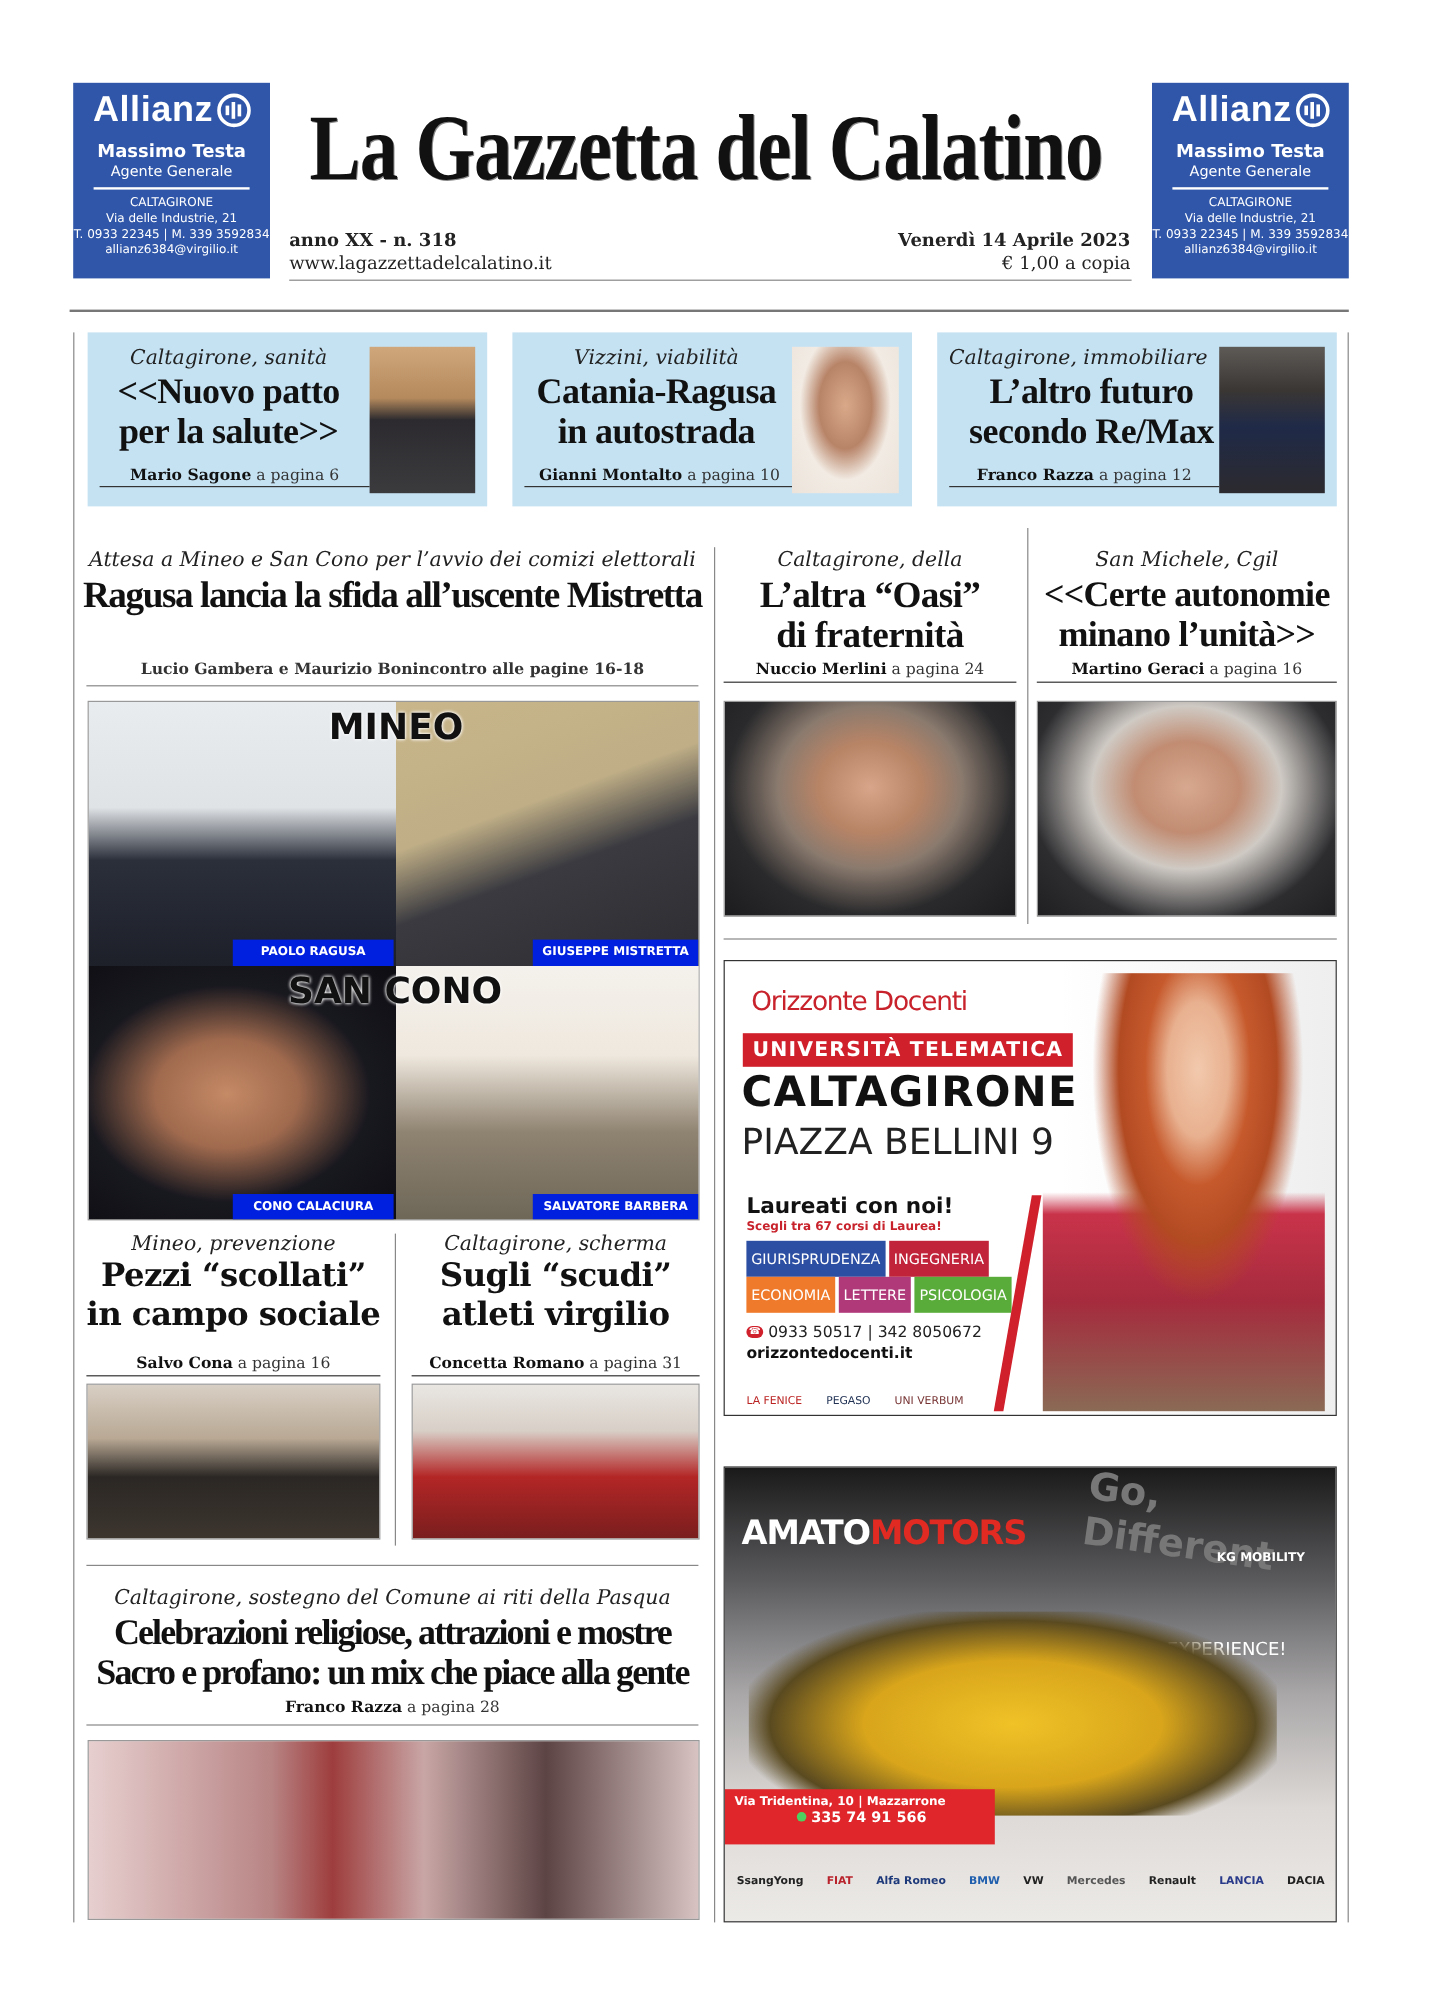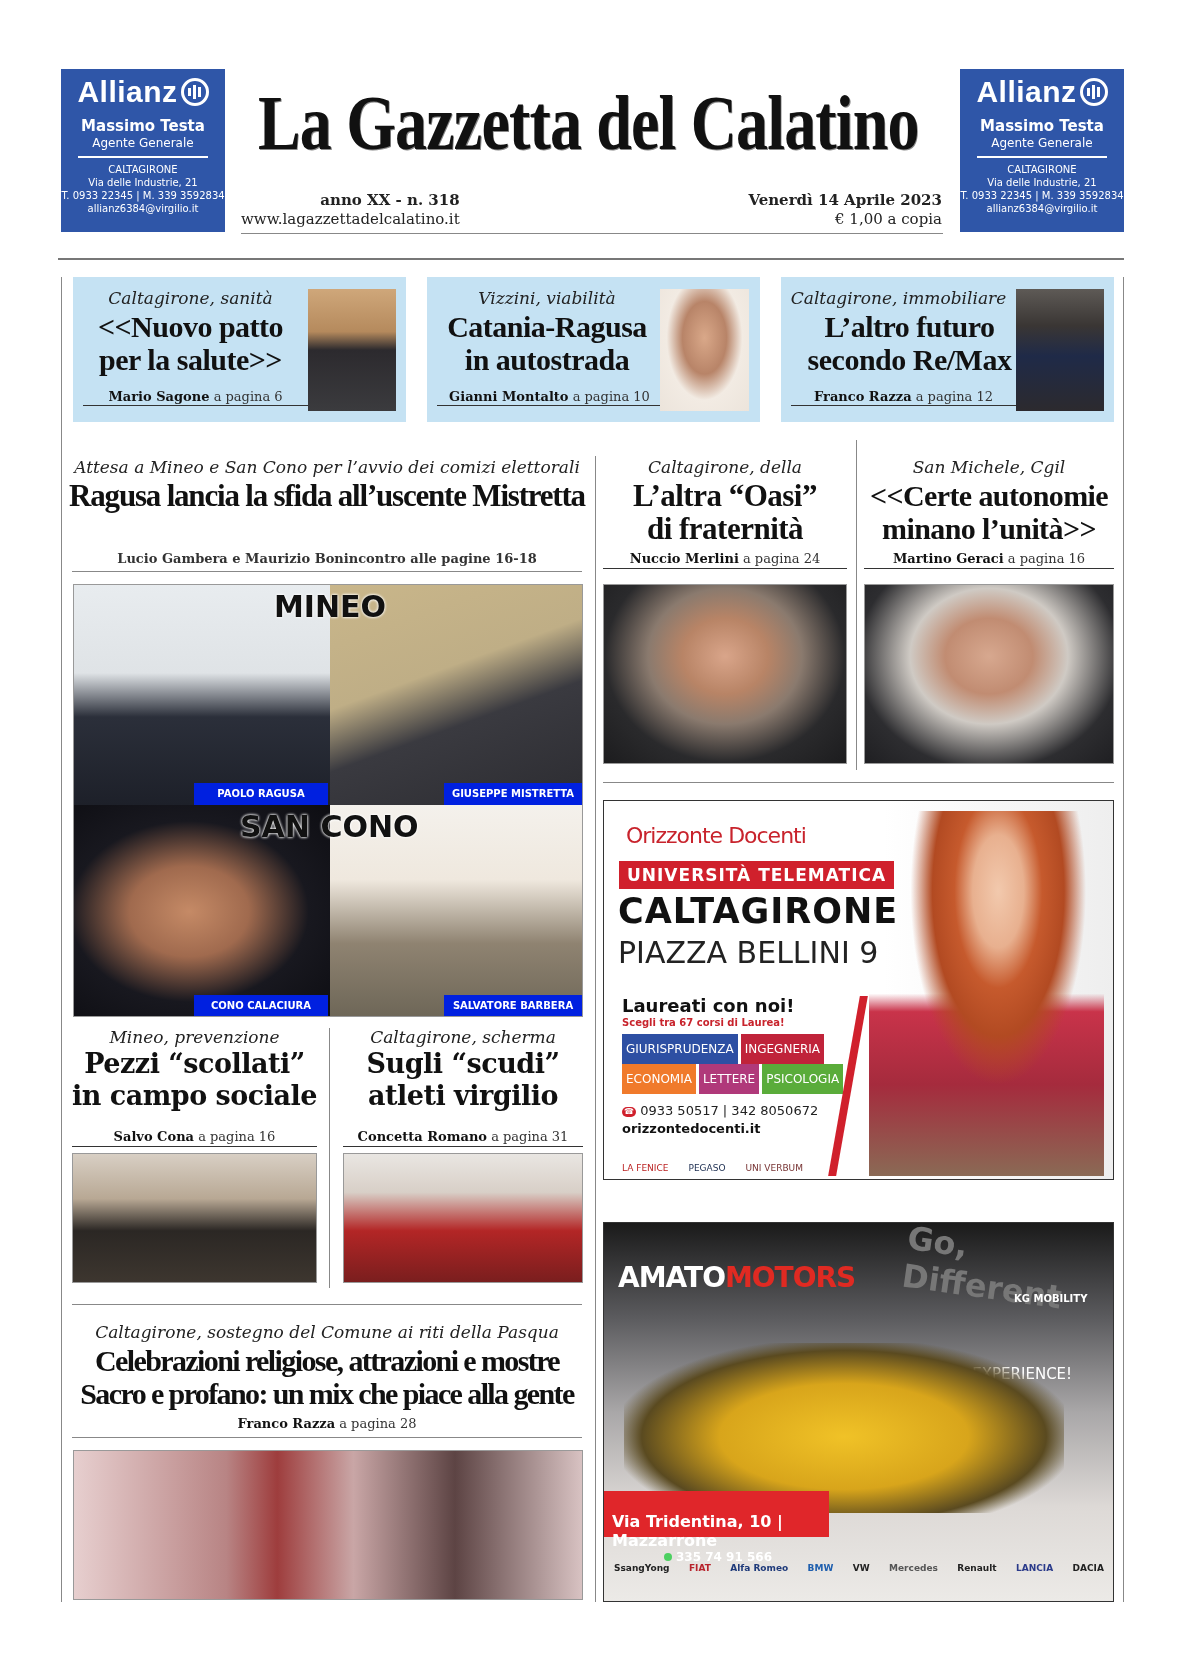--- a/index.html
+++ b/index.html
@@ -16,21 +16,21 @@
   .allianz .agent { font-weight:bold; font-size:15px; margin-top:8px; }
   .allianz .role { font-size:12px; margin-top:1px; }
   .allianz hr { border:none; border-top:2px solid #fff; width:130px; margin:6px auto 5px; }
   .allianz .info { font-size:10px; line-height:13px; }
 
   
   .masthead { font-family:"Liberation Serif", serif; font-weight:bold; font-size:78px; letter-spacing:-1px; transform:scaleX(0.82); transform-origin:left top; color:#111; text-shadow:1px 1px 0 #888; }
 
   .meta-left, .meta-right { font-family:"DejaVu Serif", serif; font-size:15px; line-height:19px; color:#222; }
   .meta-right { text-align:right; }
-  .meta-bold { font-weight:bold;text-align:right; }
+  .meta-bold { font-weight:bold; }
 
   .rule { background:#888; }
 
   
   .teaser { background:#c5e2f3; }
   .kicker { font-style:italic; font-family:"DejaVu Serif", serif; color:#222; }
   .headline { font-family:"Liberation Serif", serif; font-weight:bold; color:#111; letter-spacing:-0.5px; }
   .byline { font-family:"DejaVu Serif", serif; font-size:13px; color:#333; }
   .byline b { color:#111; }
 
@@ -241,21 +241,21 @@
 
 <div class="abs ad-box" style="left:603px;top:1222px;width:511px;height:380px;background:linear-gradient(180deg,#1a1a1a 0%,#5b5b5e 25%,#a9a7a8 50%,#ddd9d6 75%,#eceae7 100%);">
   <div class="abs sans" style="left:300px;top:10px;font-weight:bold;font-size:32px;color:#777;transform:rotate(8deg);">Go, Different</div>
   <div class="abs sans" style="left:14px;top:38px;font-weight:bold;font-size:28px;letter-spacing:-1px;">
     <span style="color:#fff;">AMATO</span><span style="color:#e02a22;">MOTORS</span>
   </div>
   <div class="abs sans" style="left:410px;top:70px;font-weight:bold;font-size:10px;color:#fff;">KG MOBILITY</div>
   <div class="abs sans" style="left:322px;top:142px;font-size:15px;color:#fff;">YOUR EXPERIENCE!</div>
   <div class="abs" style="left:20px;top:120px;width:440px;height:170px;background:radial-gradient(ellipse at 50% 55%,#f0c227 0%,#d8a51b 40%,#5a4a20 65%,transparent 75%);"></div>
   <div class="abs sans" style="left:0;top:268px;width:225px;height:46px;background:#e0262a;color:#fff;font-weight:bold;">
-    <div style="font-size:16px;padding:21px 8px 0;">Via Tridentina, 10 | Mazzarrone</div>
+    <div style="font-size:10px;padding:5px 8px 0;">Via Tridentina, 10 | Mazzarrone</div>
     <div style="font-size:12px;padding-left:60px;"><span style="display:inline-block;width:8px;height:8px;background:#4cd060;border-radius:50%;margin-right:4px;"></span><span>335 74 91 566</span></div>
   </div>
   <div class="abs sans" style="left:10px;top:340px;width:490px;display:flex;justify-content:space-between;font-size:9px;font-weight:bold;color:#222;">
     <span>SsangYong</span>
     <span style="color:#b8232c;">FIAT</span>
     <span style="color:#1f3a7a;">Alfa Romeo</span>
     <span style="color:#1f5fae;">BMW</span>
     <span>VW</span>
     <span style="color:#555;">Mercedes</span>
     <span>Renault</span>

